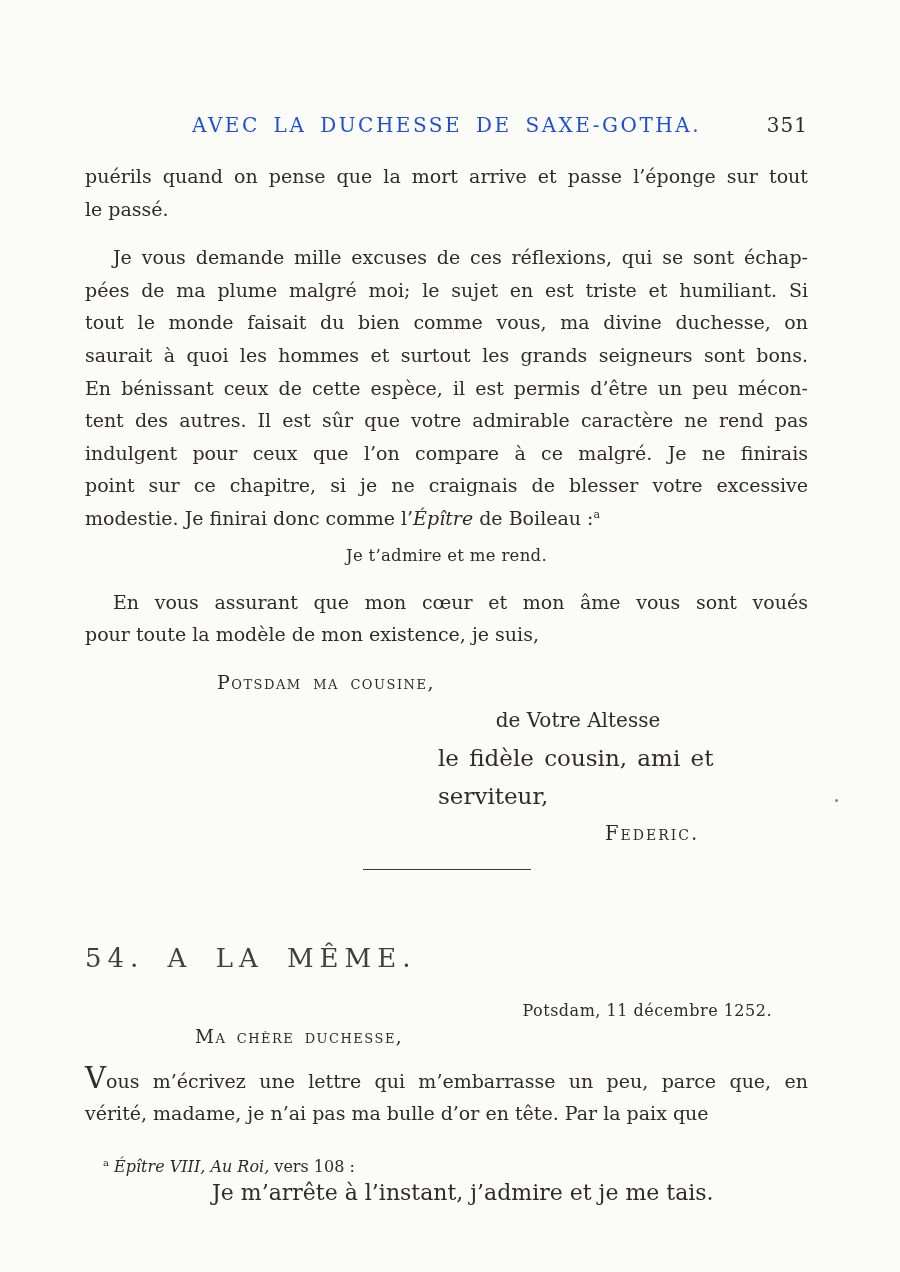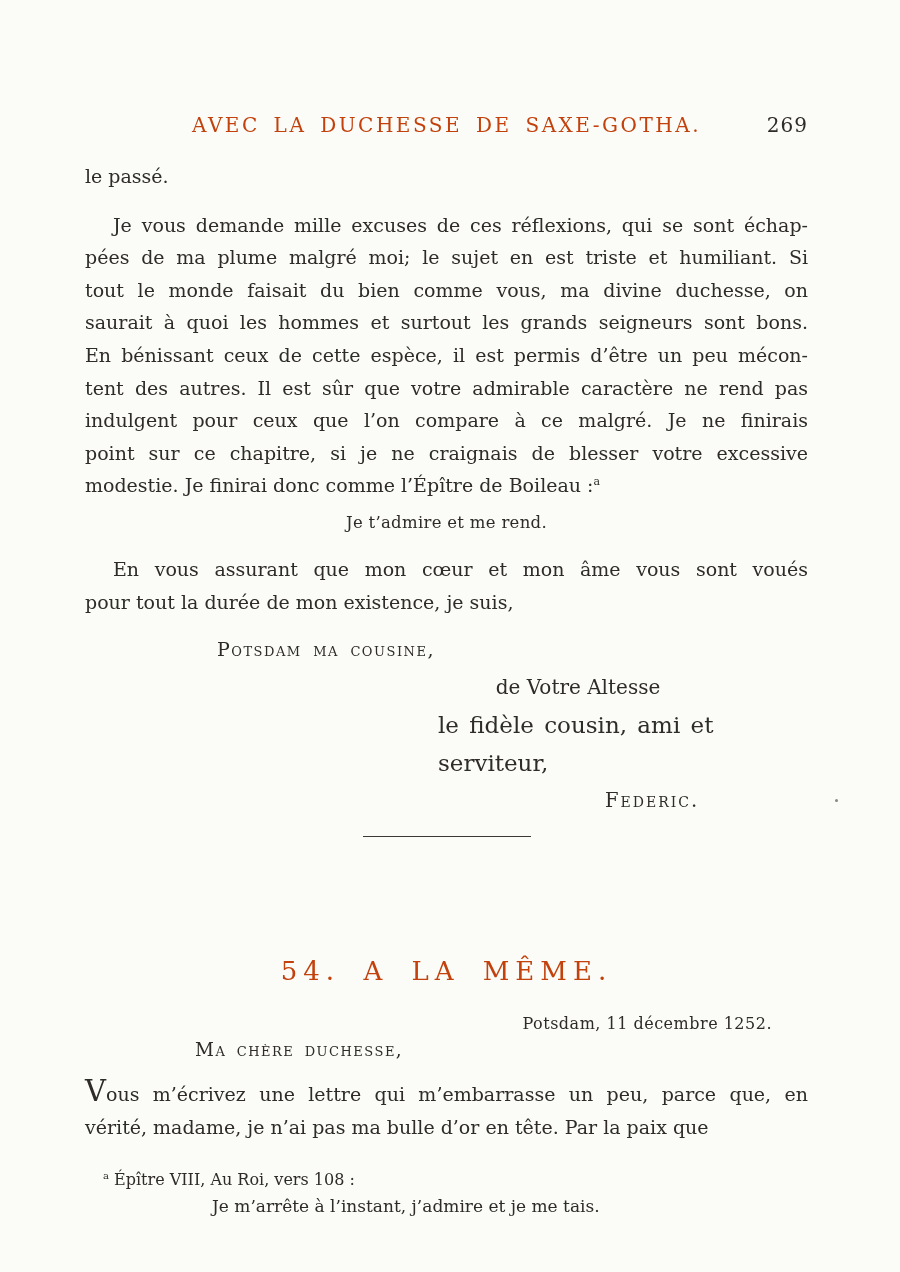--- a/index.html
+++ b/index.html
@@ -27,21 +27,21 @@
     position: relative;
     height: 27px;
     font-size: 20px;
     line-height: 27px;
   }
   .rh-title {
     display: block;
     text-align: center;
     letter-spacing: 2.5px;
     word-spacing: 5px;
-    color: #c2410c;
+    color: #1d4ed8;
   }
   .rh-page {
     position: absolute;
     right: 0;
     top: 0;
     letter-spacing: 1px;
   }
 
   
   .para { margin: 0; }
@@ -61,21 +61,21 @@
   .indent { text-indent: 28px; }
 
   .p1 { margin-top: 21px; }
   .p2 { margin-top: 16px; }
 
   .sup-note {
     font-size: 11px;
     vertical-align: super;
     line-height: 0;
   }
-  .it { }
+  .it { font-style: italic; }
 
   .verse-quote {
     margin-top: 6px;
     font-size: 16.5px;
     line-height: 30px;
     text-align: center;
     letter-spacing: 0.3px;
   }
 
   .p3 { margin-top: 15px; }
@@ -101,28 +101,28 @@
   .section-rule {
     margin: 16px auto 0 auto;
     width: 168px;
     height: 0;
     border: none;
     border-top: 1.6px solid #3c3935;
   }
 
   
   .letter-heading {
-    margin-top: 116px;
+    margin-top: 70px;
     height: 36px;
     font-size: 26px;
     line-height: 36px;
-    text-align: center;
+    text-align: left;
     letter-spacing: 6px;
     word-spacing: 9px;
-    color: #c2410c;
+    color: #404040;
   }
   .dateline {
     margin-top: 24px;
     font-size: 16px;
     line-height: 22px;
     text-align: right;
     padding-right: 36px;
     letter-spacing: 0.5px;
   }
   .salutation-54 {
@@ -142,21 +142,21 @@
 
   
   .footnote { margin-top: 24px; }
   .footnote-src {
     font-size: 16px;
     line-height: 26px;
     padding-left: 18px;
   }
   .footnote-src .sup-note { font-size: 10px; }
   .footnote-verse {
-    font-size: 17px;
+    font-size: 22px;
     line-height: 26px;
     padding-left: 127px;
   }
 
   .scan-speck {
     position: absolute;
     left: 835px;
     top: 799px;
     width: 3px;
     height: 3px;
@@ -165,44 +165,45 @@
   }
 </style>
 </head>
 <body>
 
 <div class="page">
   <div class="text-col">
 
     <div class="running-head">
       <span class="rh-title">AVEC LA DUCHESSE DE SAXE-GOTHA.</span>
-      <span class="rh-page">269</span>
+      <span class="rh-page">351</span>
     </div>
 
     <div class="para p1">
+      <div class="line just">puérils quand on pense que la mort arrive et passe l’éponge sur tout</div>
       <div class="line last">le passé.</div>
     </div>
 
     <div class="para p2">
       <div class="line just indent">Je vous demande mille excuses de ces réflexions, qui se sont échap-</div>
       <div class="line just">pées de ma plume malgré moi; le sujet en est triste et humiliant. Si</div>
       <div class="line just">tout le monde faisait du bien comme vous, ma divine duchesse, on</div>
       <div class="line just">saurait à quoi les hommes et surtout les grands seigneurs sont bons.</div>
       <div class="line just">En bénissant ceux de cette espèce, il est permis d’être un peu mécon-</div>
       <div class="line just">tent des autres. Il est sûr que votre admirable caractère ne rend pas</div>
       <div class="line just">indulgent pour ceux que l’on compare à ce malgré. Je ne finirais</div>
       <div class="line just">point sur ce chapitre, si je ne craignais de blesser votre excessive</div>
       <div class="line last"><span>modestie. Je finirai donc comme l’</span><span class="it">Épître</span><span> de Boileau :</span><span class="sup-note">a</span></div>
     </div>
 
     <div class="verse-quote">Je t’admire et me rend.</div>
 
     <div class="para p3">
       <div class="line just indent">En vous assurant que mon cœur et mon âme vous sont voués</div>
-      <div class="line last">pour tout la durée de mon existence, je suis,</div>
+      <div class="line last">pour toute la modèle de mon existence, je suis,</div>
     </div>
 
     <div class="closing">
       <div class="closing-line closing-salutation">Potsdam ma cousine,</div>
       <div class="closing-line closing-address">de Votre Altesse</div>
       <div class="closing-line closing-role">le fidèle cousin, ami et serviteur,</div>
       <div class="closing-line closing-signature">Federic.</div>
     </div>
 
     <hr class="section-rule">

